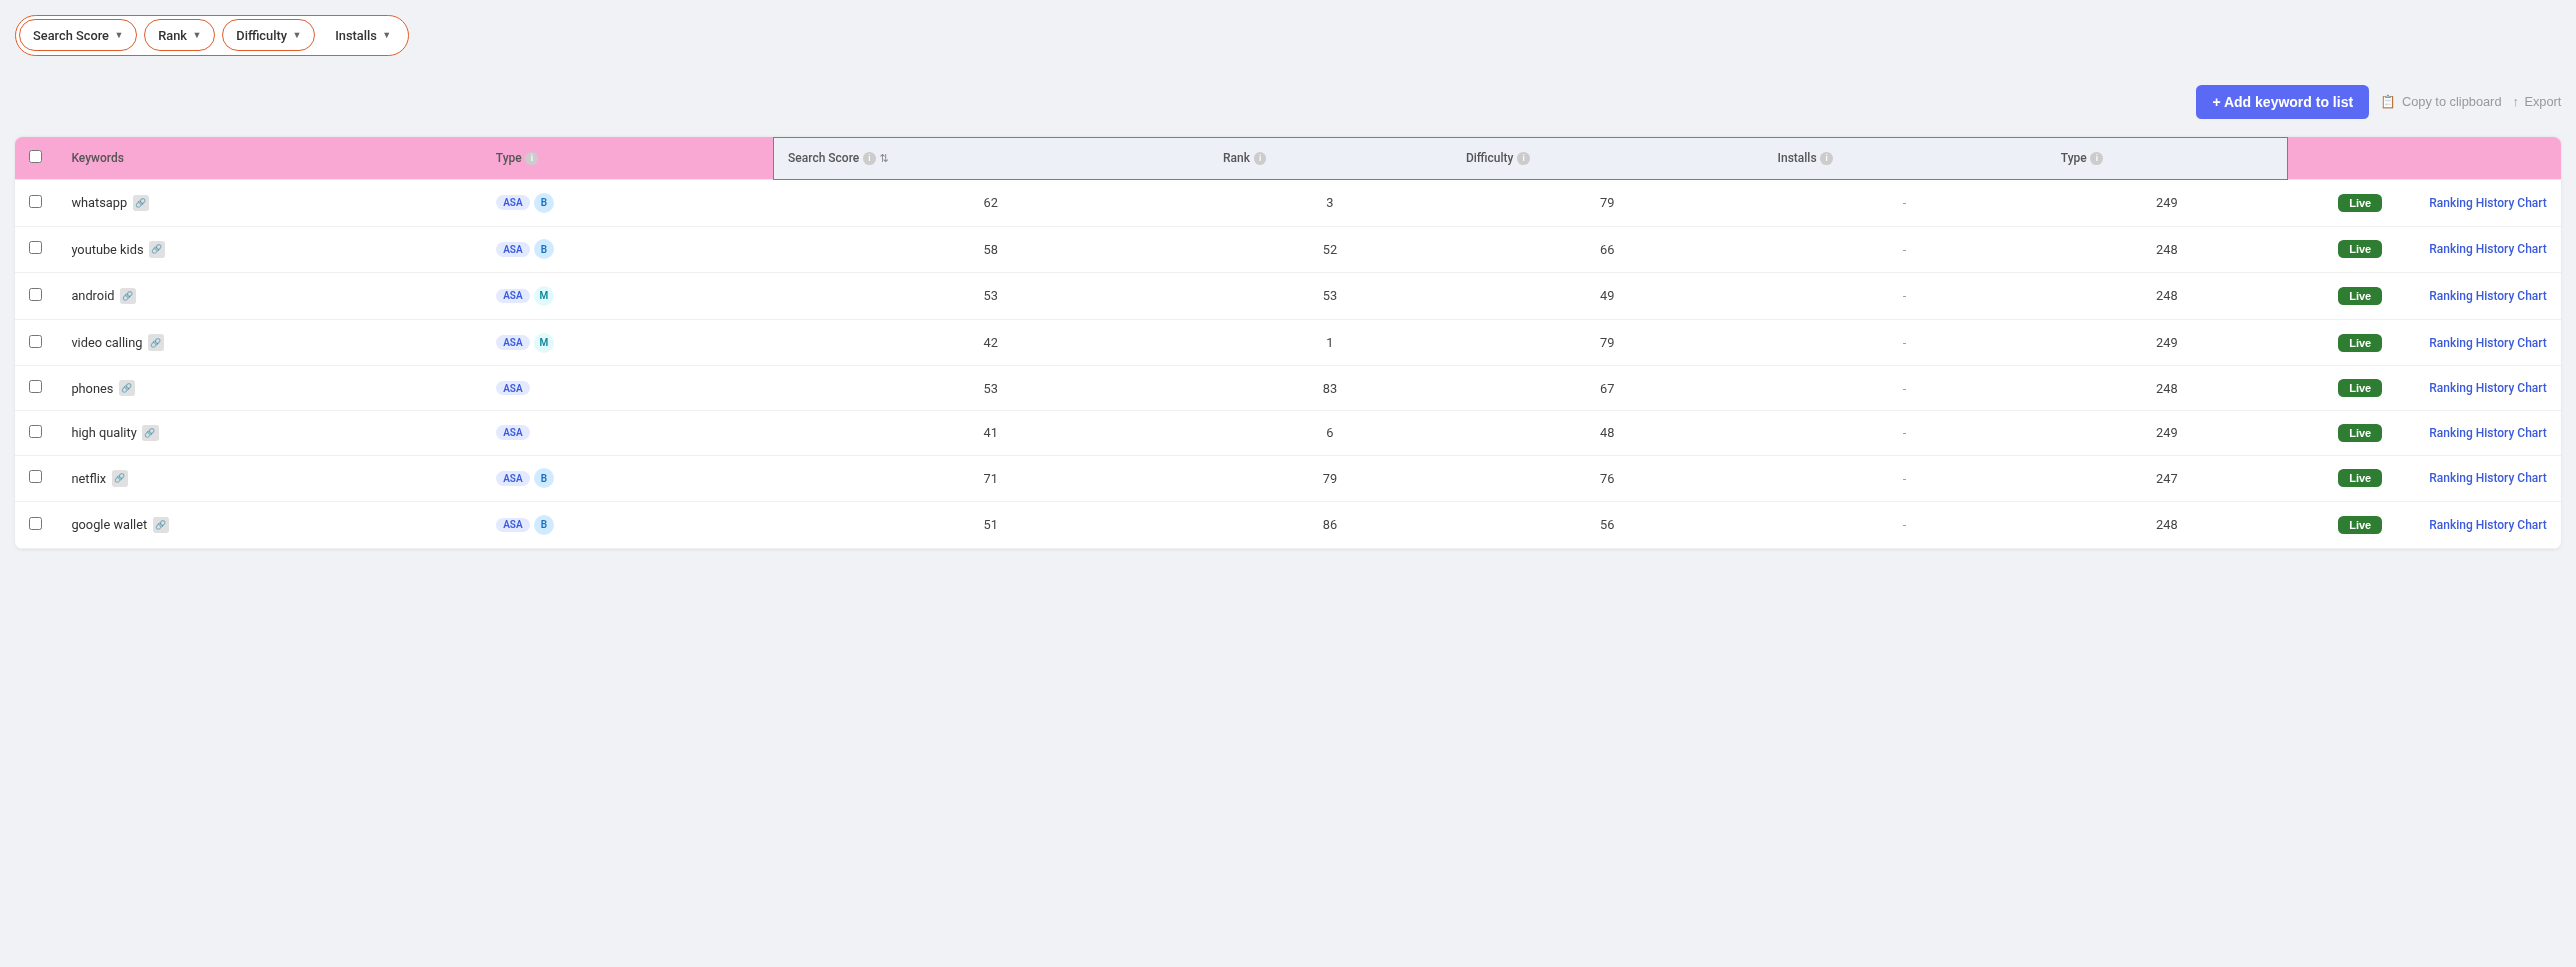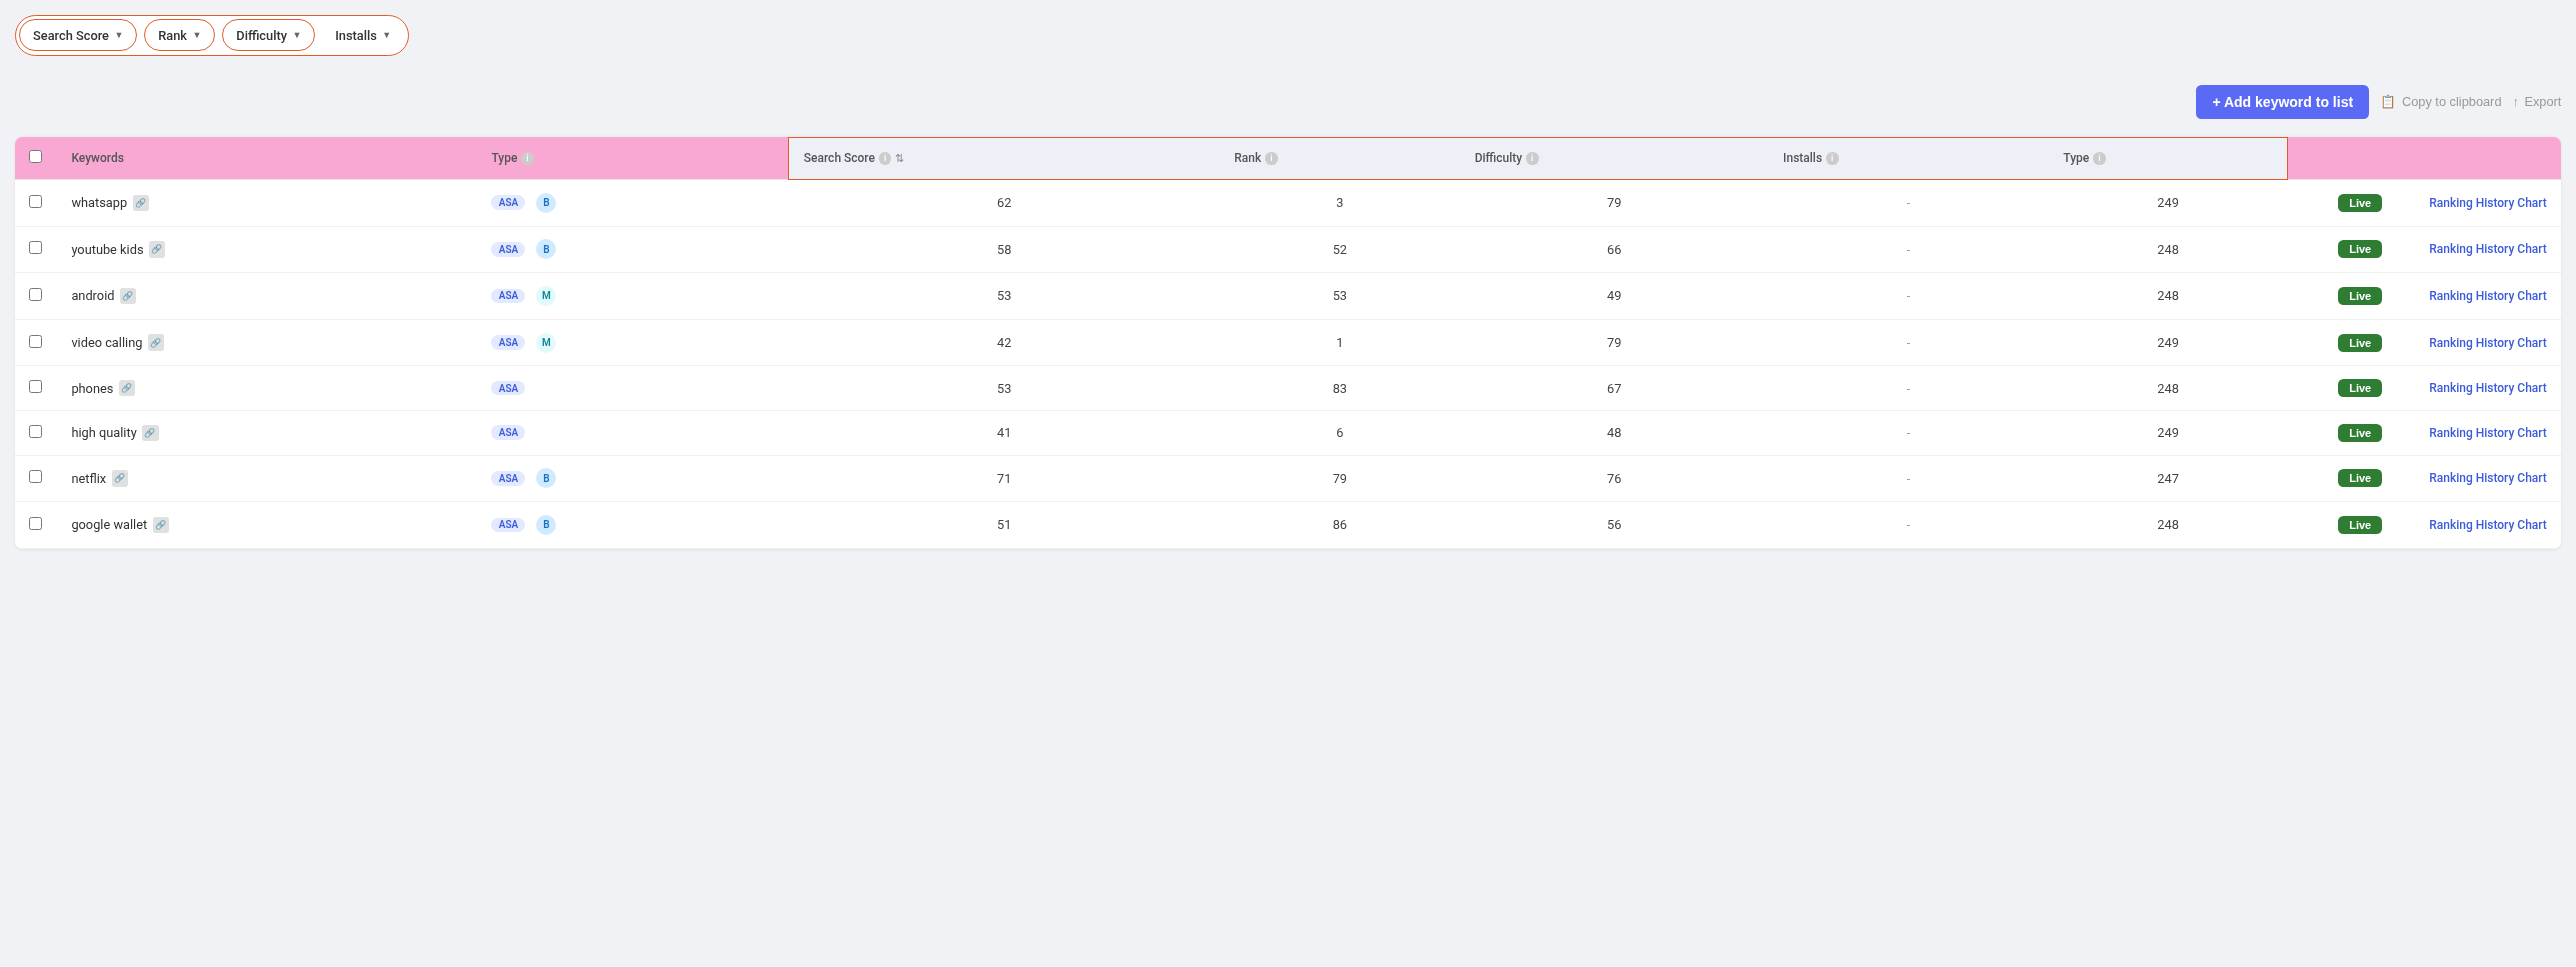--- a/index.html
+++ b/index.html
@@ -145,21 +145,21 @@
       border-radius: 2.7px;
       display: inline-flex;
       align-items: center;
       justify-content: center;
       font-size: 9px;
       color: #666;
     }
     .type-cell {
       display: flex;
       align-items: center;
-      gap: 11px;
+      gap: 4px;
     }
     .badge {
       padding: 1.8px 7.3px;
       border-radius: 11px;
       font-size: 10px;
       font-weight: 600;
     }
     .badge-asa {
       background: #e3eaff;
       color: #3b5bdb;

